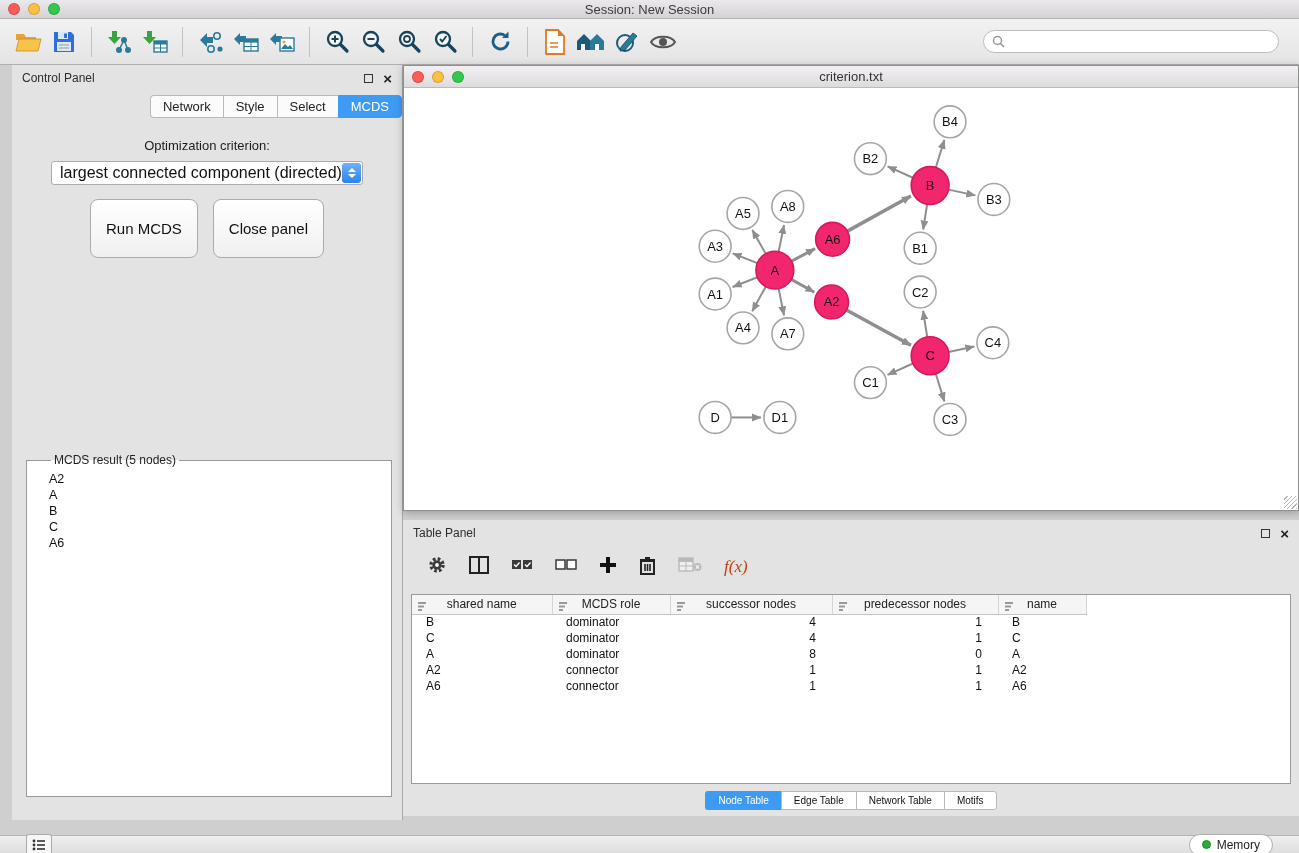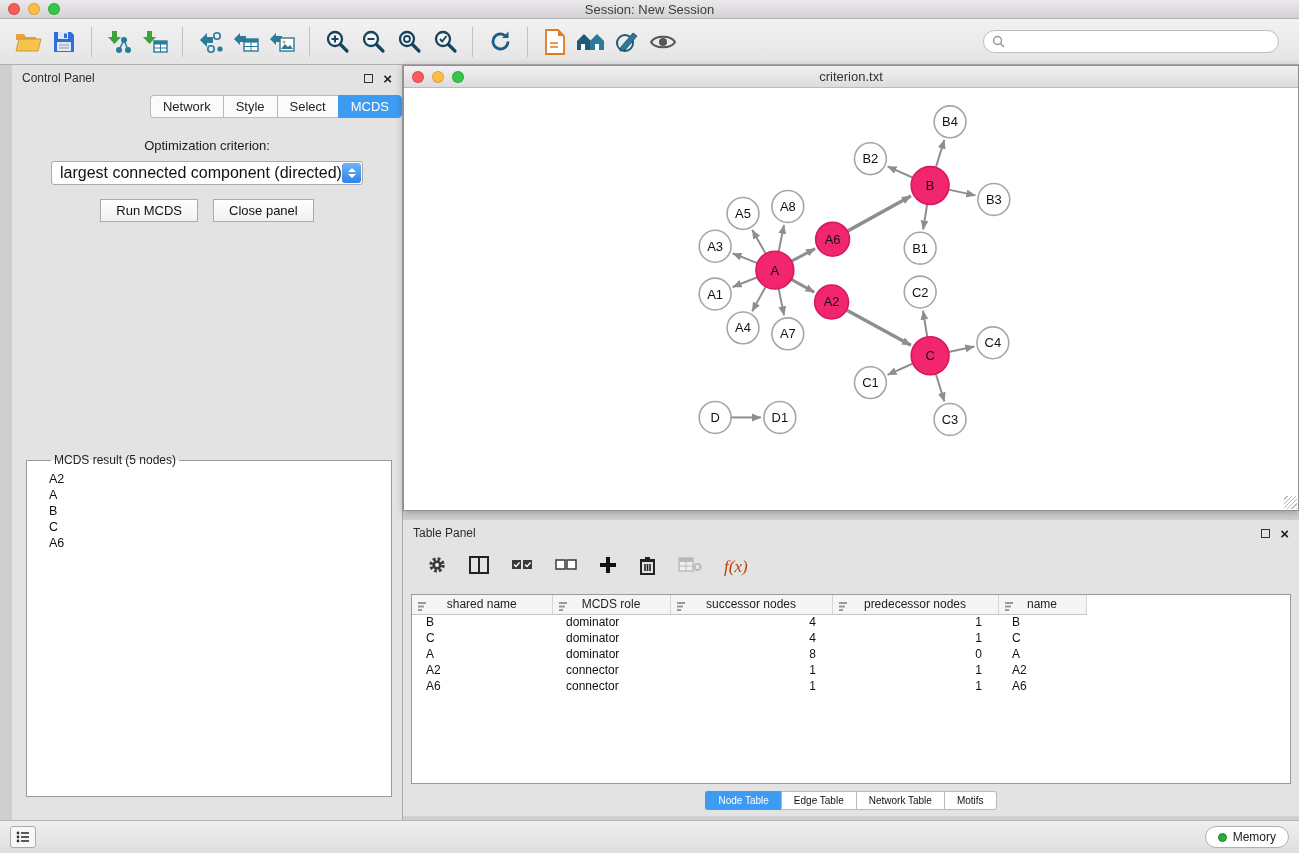--- a/index.html
+++ b/index.html
@@ -42,22 +42,22 @@
   .dropdown { position:relative; margin:8px auto 0; width:312px; height:24px; background:#fff;
     border:1px solid #ababab; border-radius:3px; display:flex; align-items:center;
     font-size:16px; padding-left:8px; color:#111; }
   .dd-stepper { position:absolute; right:1px; top:1px; width:19px; height:20px;
     background:linear-gradient(#6db3f8,#2f82e8); border-radius:3px; display:flex;
     flex-direction:column; align-items:center; justify-content:center; gap:2px; }
   .dd-stepper i { width:0; height:0; border-left:4px solid transparent; border-right:4px solid transparent; display:block; }
   .dd-up { border-bottom:4px solid #fff; }
   .dd-down { border-top:4px solid #fff; }
   .cp-buttons { display:flex; justify-content:center; gap:15px; margin-top:14px; }
-  .btn { font-size:13px; padding:3px 15px; background:linear-gradient(#ffffff,#f0f0f0);
-    border:1px solid #ababab; border-radius:0; color:#111; }
+  .btn { font-size:15px; padding:20px 15px; background:linear-gradient(#ffffff,#f0f0f0);
+    border:1px solid #ababab; border-radius:8px; color:#111; }
   .mcds-fieldset { position:absolute; left:14px; top:388px; width:366px; height:344px;
     border:1px solid #9a9a9a; background:#fff; padding:4px 22px; }
   .mcds-fieldset legend { font-size:12px; color:#222; padding:0 3px; margin-left:2px; background:transparent; }
   .mcds-item { font-size:12.5px; color:#111; line-height:16px; }
 
   
   .net-window { position:absolute; left:403px; top:65px; width:896px; height:446px;
     background:#fff; border:1px solid #8f8f8f; box-shadow:0 2px 8px rgba(0,0,0,.25); }
   .net-titlebar { height:22px; background:linear-gradient(#f2f0f2,#dddbdd); border-bottom:1px solid #bbb;
     display:flex; align-items:center; justify-content:center; font-size:13px; color:#333; position:relative; }
@@ -80,23 +80,23 @@
   table.node-table th.filler { background:#fff; border-right:none; border-bottom:none; }
   table.node-table td { height:16px; padding:0 16px 0 14px; color:#111; }
   .sort-ic { position:absolute; left:6px; top:5px; }
   .tp-tabs { position:absolute; bottom:6px; left:0; width:100%; display:flex; justify-content:center; }
   .tp-tab { font-size:10px; padding:3px 12px; background:#fff; border:1px solid #b9b9b9; border-right:none; color:#111; }
   .tp-tab:first-child { border-radius:3px 0 0 3px; }
   .tp-tab:last-child { border-right:1px solid #b9b9b9; border-radius:0 3px 3px 0; }
   .tp-tab.active { background:#3e9bf4; color:#fff; border-color:#3e9bf4; }
 
   
-  .statusbar { position:absolute; left:0; bottom:0; width:100%; height:33px;
+  .statusbar { position:absolute; left:0; bottom:0; width:100%; height:18px;
     background:linear-gradient(#efefef,#dedede); border-top:1px solid #b5b5b5;
-    display:flex; align-items:center; padding:0 10px; }
+    display:flex; align-items:center; padding:0 26px; }
   .status-left-btn { width:26px; height:22px; border:1px solid #aaa; border-radius:3px;
     background:#f7f7f7; display:flex; align-items:center; justify-content:center; }
   .memory-btn { margin-left:auto; height:22px; border:1px solid #b0b0b0; border-radius:11px;
     background:#fff; display:flex; align-items:center; gap:6px; padding:0 12px; font-size:12px; color:#222; }
   .mem-dot { width:9px; height:9px; border-radius:50%; background:#2ba93c; border:1px solid #1d8a2d; }
 </style>
 </head>
 <body>
 
 <div class="titlebar">

